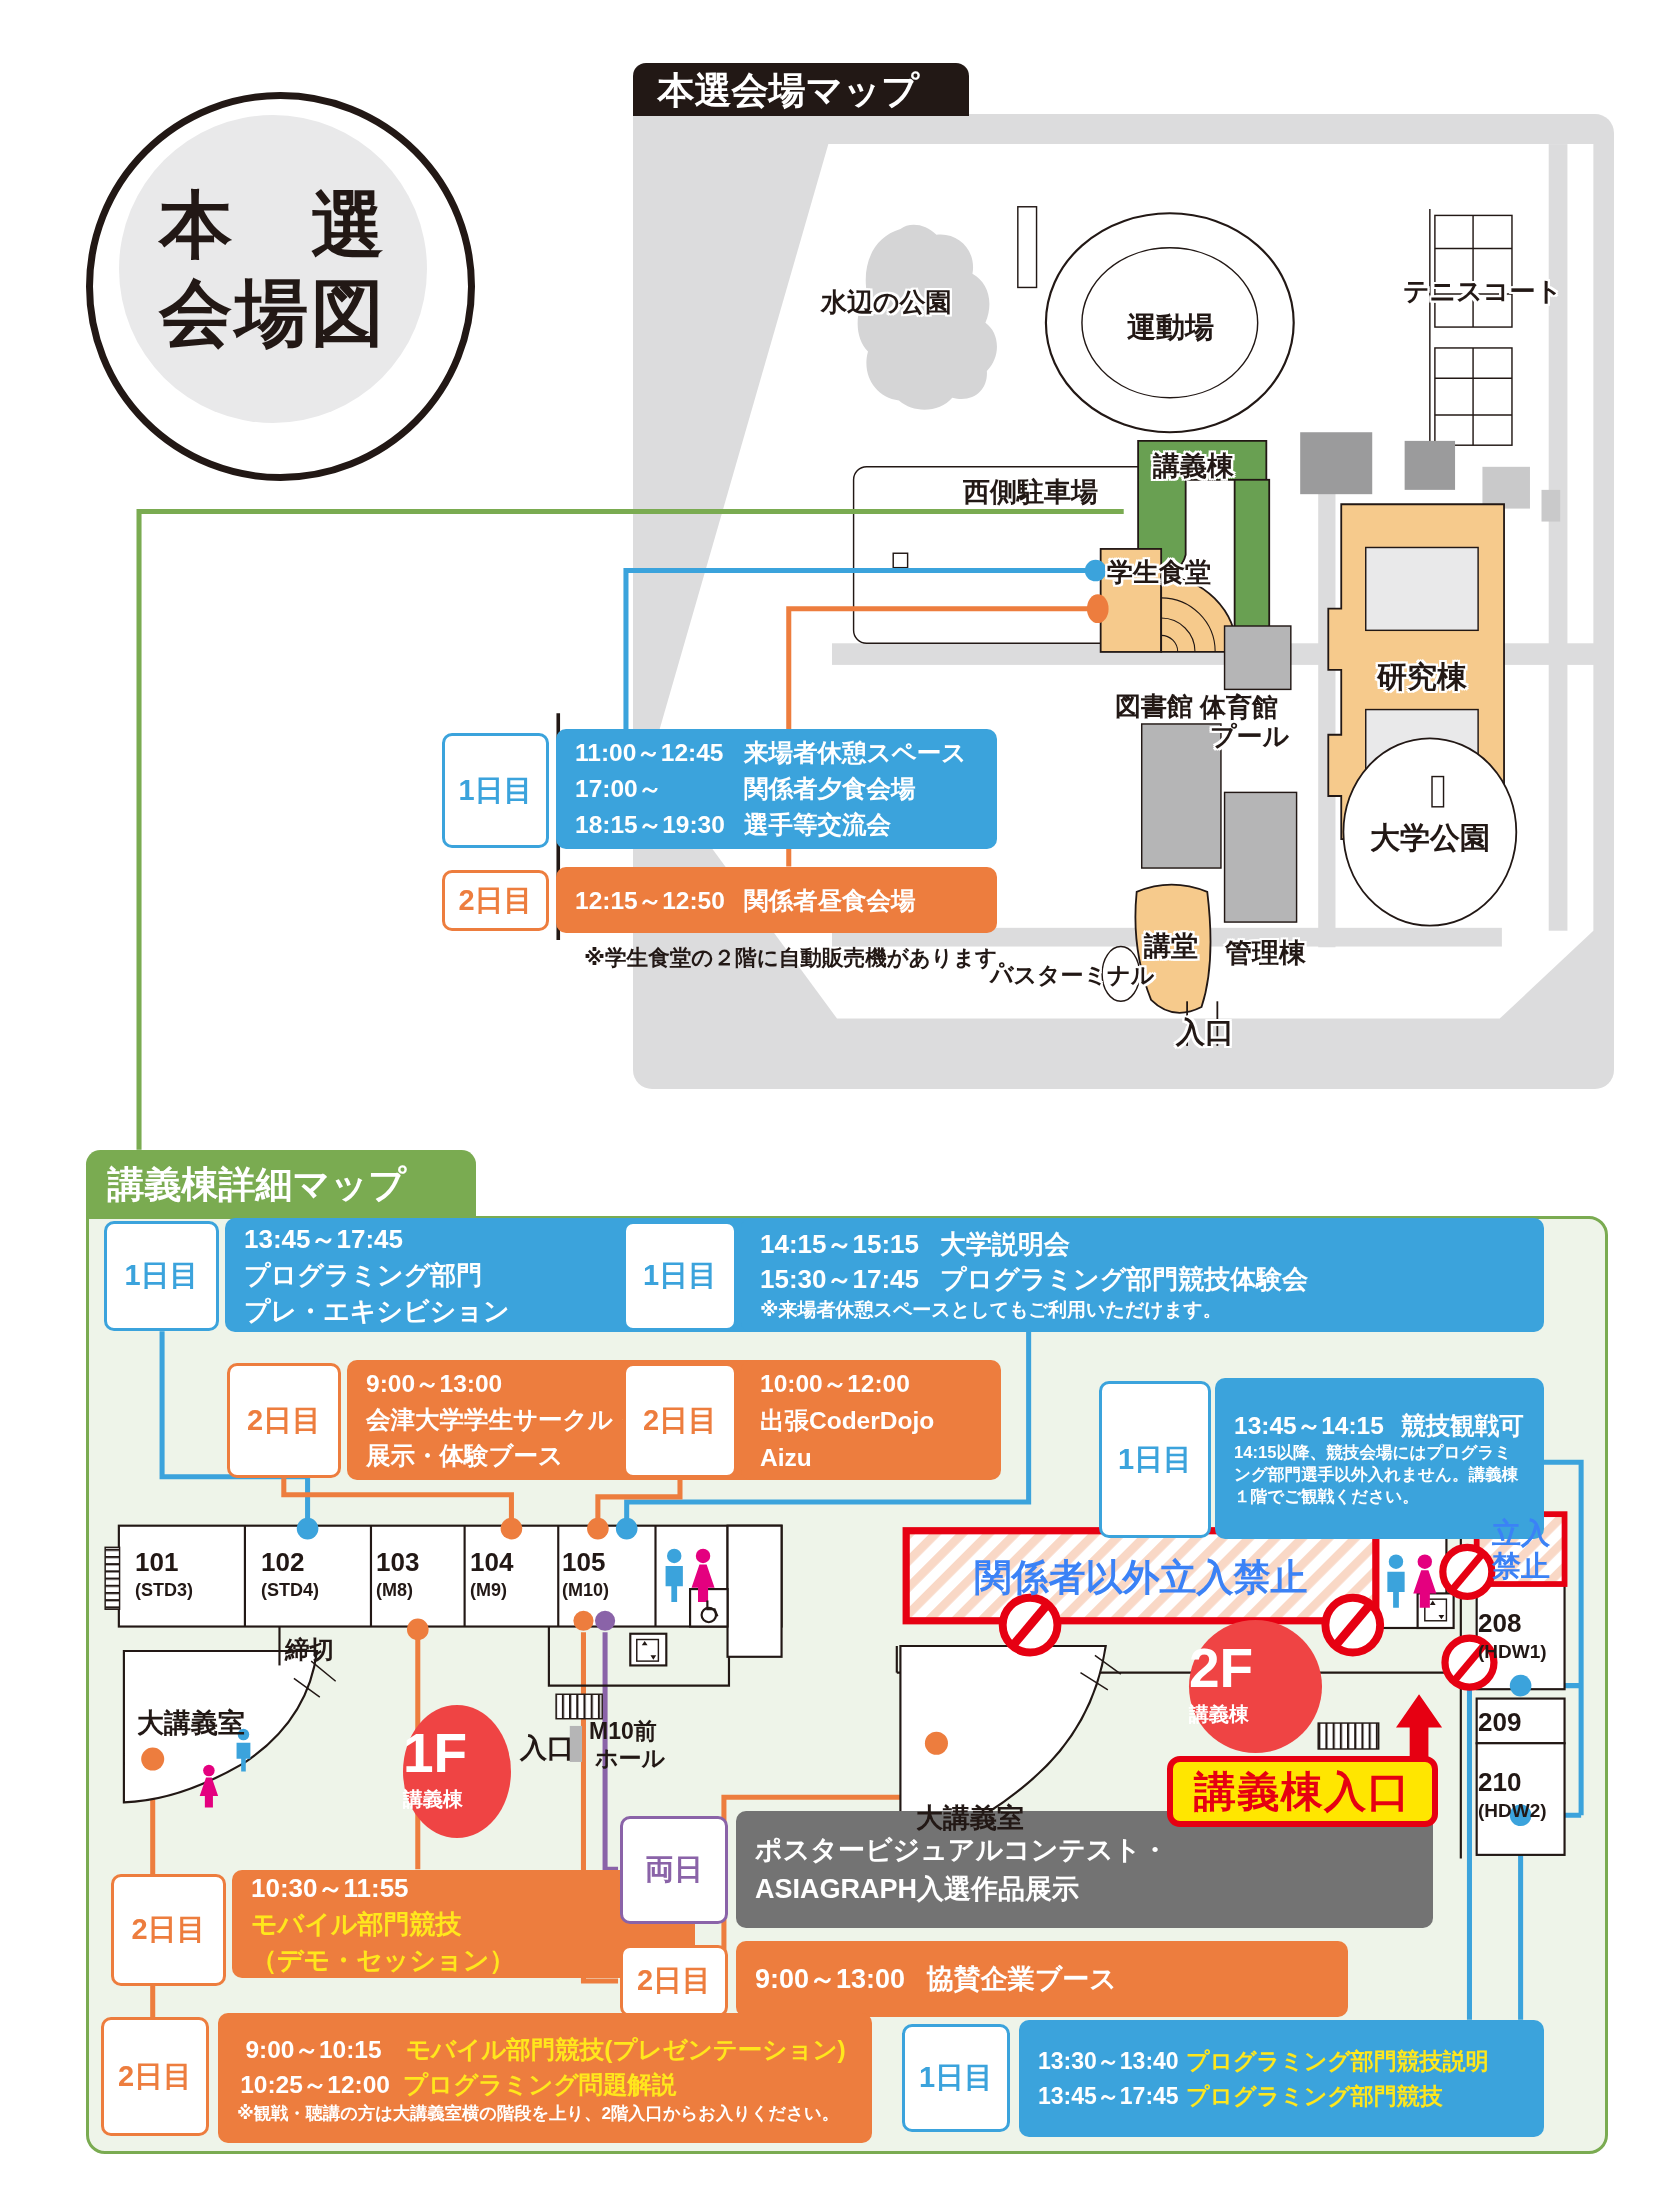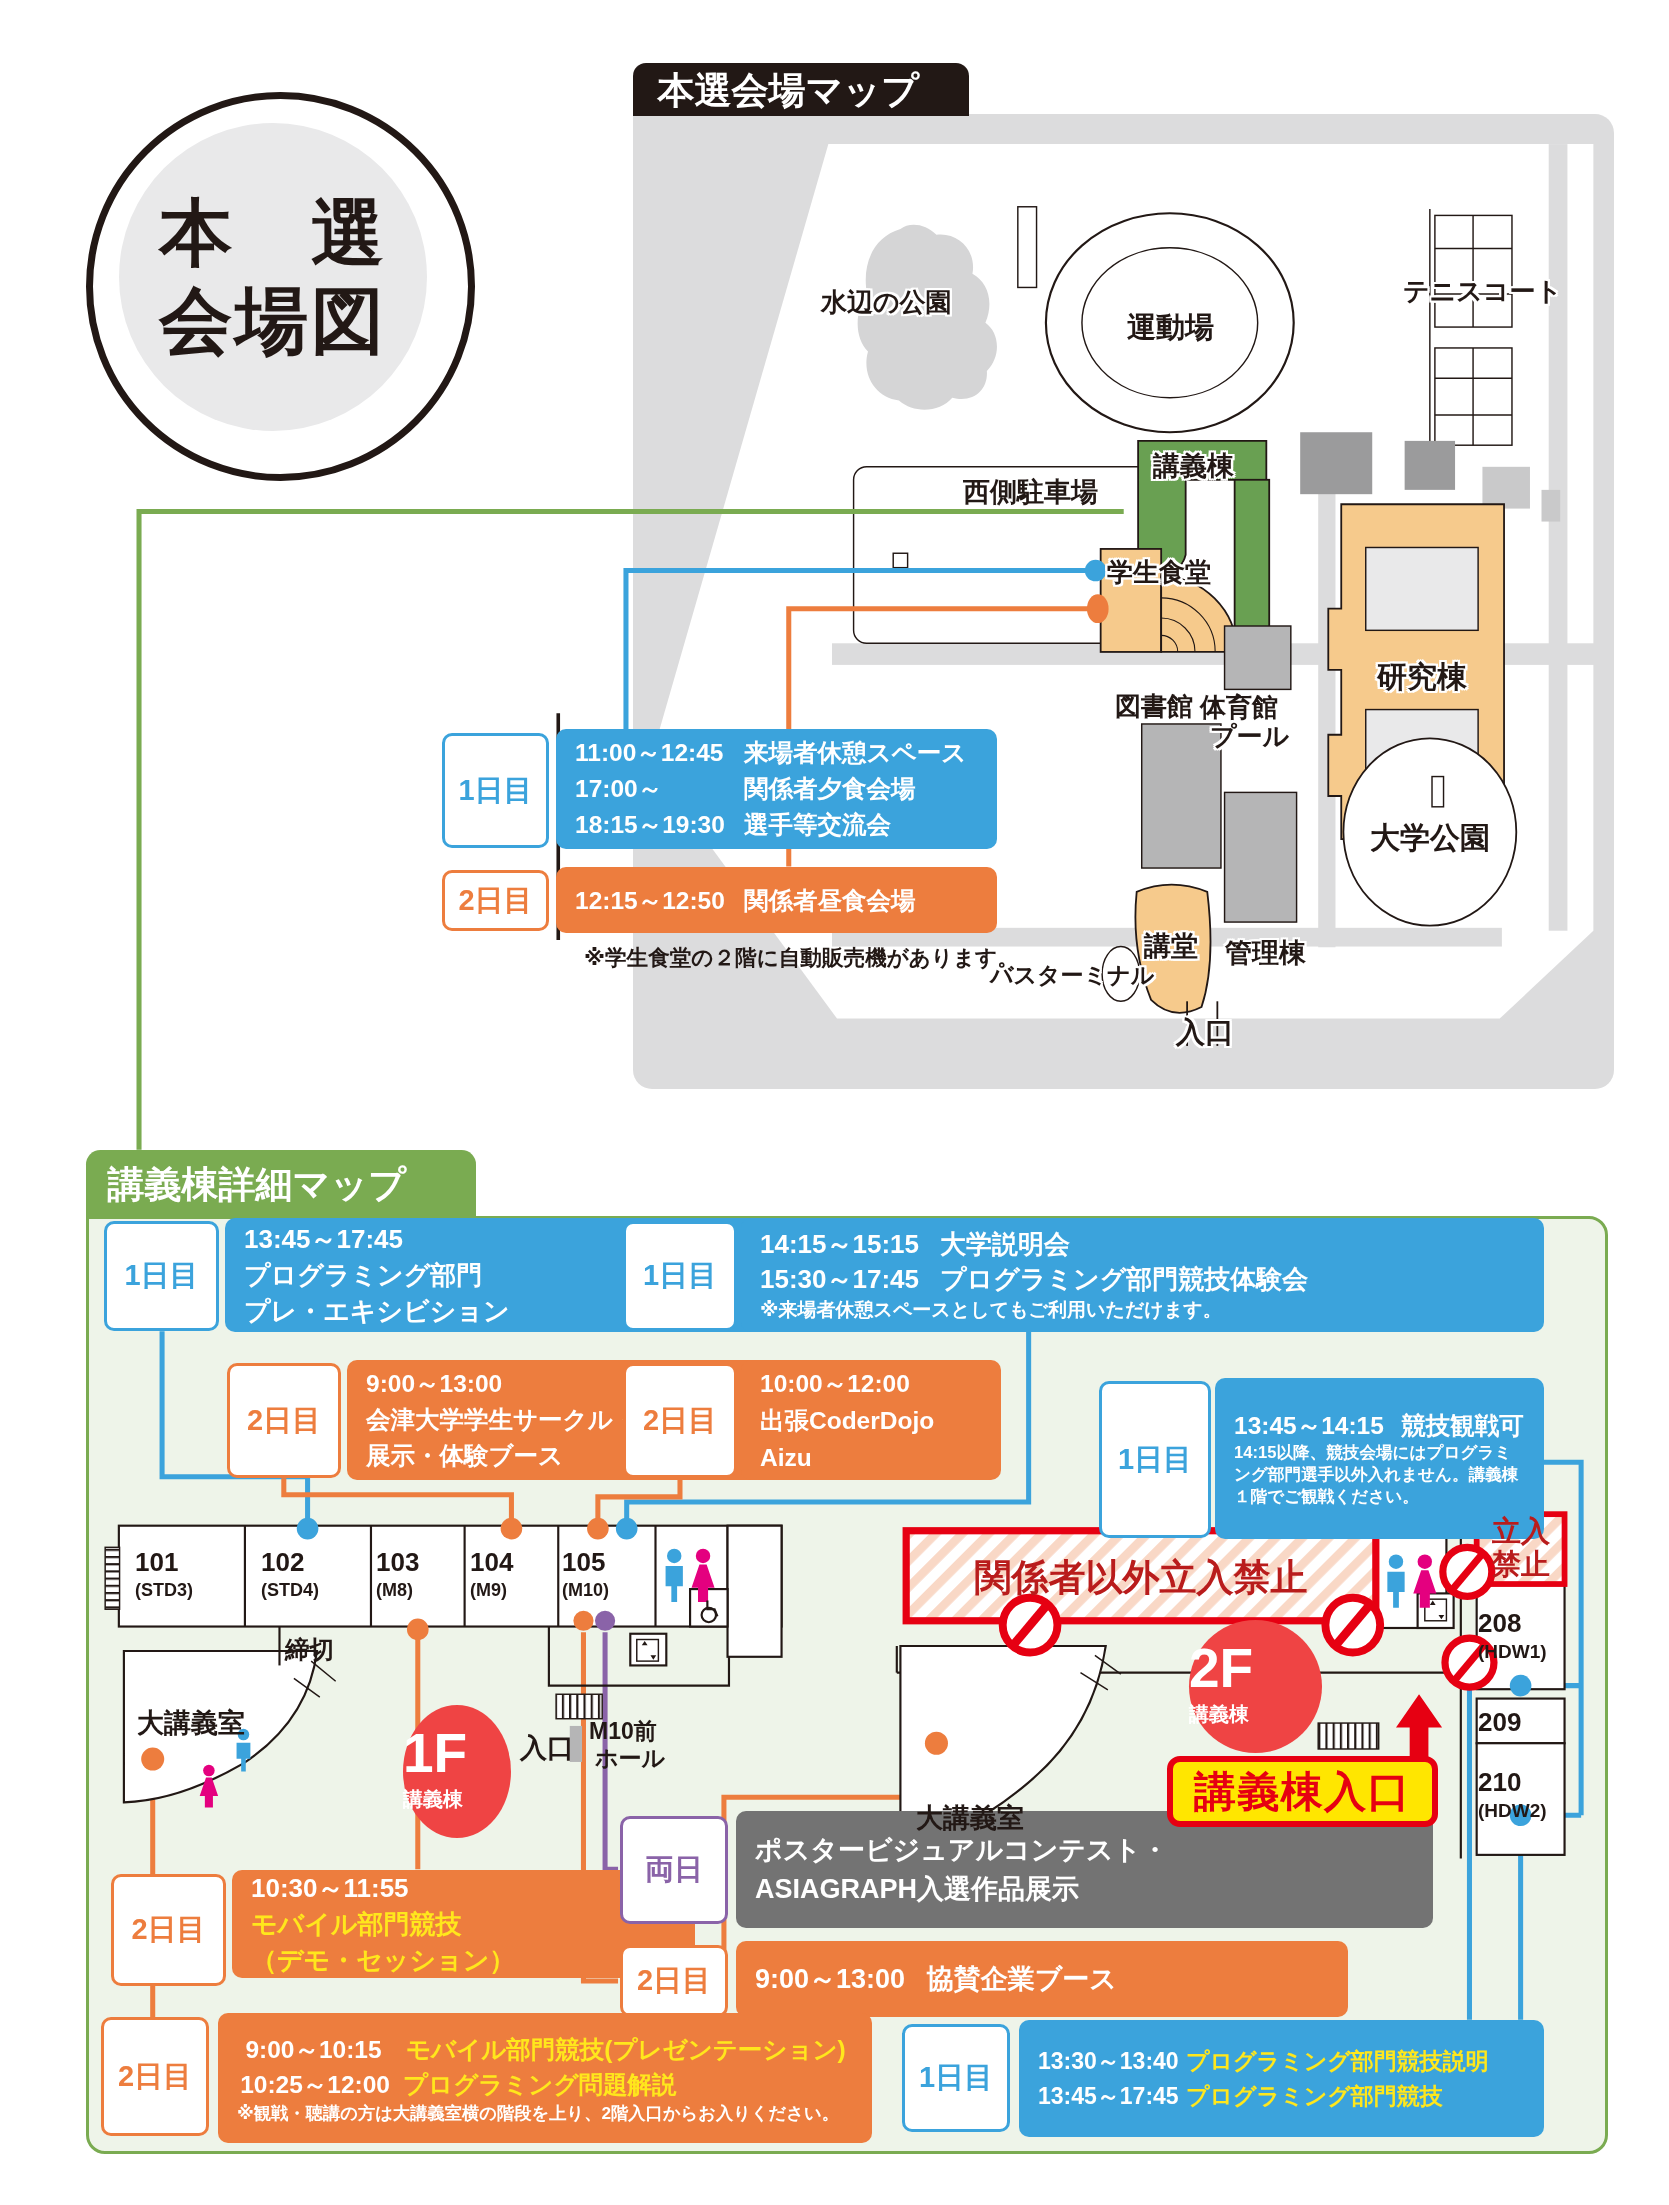--- a/index.html
+++ b/index.html
@@ -1,21 +1,21 @@
 <!DOCTYPE html>
 <html style="font-size:11.5px"><head>
 <meta charset="utf-8">
 <style>
   html,body{margin:0;padding:0;background:#fff;}
   body{width:1669px;height:2205px;position:relative;overflow:hidden;
        font-family:"Liberation Sans","DejaVu Sans",sans-serif;color:#221815;}
   .abs{position:absolute;}
   
   .badge{left:86px;top:92px;width:375px;height:375px;border:7.2px solid #221815;border-radius:50%;background:#fff;}
-  .badge-inner{left:26px;top:24px;width:308px;height:308px;border-radius:50%;background:#e9e9ea;
+  .badge-inner{left:26px;top:16px;width:308px;height:308px;border-radius:50%;background:#e9e9ea;
                display:flex;flex-direction:column;justify-content:center;align-items:center;}
   .badge-inner div{font-size:73px;font-weight:700;line-height:88px;letter-spacing:2.9px;}
   
   .tab-dark{left:633px;top:63px;width:336px;height:53px;background:#221815;border-radius:13px 13px 0 0;
             color:#fff;font-size:37px;font-weight:700;line-height:55px;padding-left:24.5px;box-sizing:border-box;}
   .panel-gray{left:633px;top:114px;width:981px;height:975px;background:#dcdcdd;border-radius:0 19px 19px 19px;}
   .tab-green{left:86px;top:1150px;width:390px;height:68px;background:#7aab51;border-radius:14.4px 14.4px 0 0;
              color:#fff;font-size:37px;font-weight:700;line-height:69px;padding-left:21.6px;box-sizing:border-box;}
   .panel-green{left:86px;top:1216px;width:1522px;height:938px;background:#eef4e9;border:3.6px solid #7aab51;
                border-radius:0 19px 19px 19px;box-sizing:border-box;}
@@ -35,21 +35,21 @@
   .cbox.purple{background:#737373;}
   .row{display:flex;align-items:baseline;}
   .yel{color:#ffe71c;}
   .note-s{font-weight:700;}
   
   .rm{position:absolute;text-align:left;font-weight:700;line-height:1;}
   .fbadge{position:absolute;background:#ef4444;border-radius:50%;color:#fff;text-align:left;font-weight:700;}
   .ysign{position:absolute;left:1167px;top:1756px;width:271px;height:71px;background:#ffe600;border:6.5px solid #e60012;
          border-radius:13px;box-sizing:border-box;color:#e60012;font-weight:700;font-size:42px;text-align:center;
          line-height:59px;letter-spacing:1.4px;}
-  .redtxt{color:#b91c1c;font-weight:700;font-family:Liberation Mono, monospace;}
+  .redtxt{color:#3b82f6;font-weight:700;}
 </style>
 </head>
 <body>
 
 <div class="abs panel-gray"></div>
 <div class="abs panel-green"></div>
 
 <svg class="abs" style="left:0;top:0" width="1669" height="2205" viewBox="0 0 2317 3061">
 <defs>
   <pattern id="hatch" patternUnits="userSpaceOnUse" width="26" height="26" patternTransform="rotate(45)">

